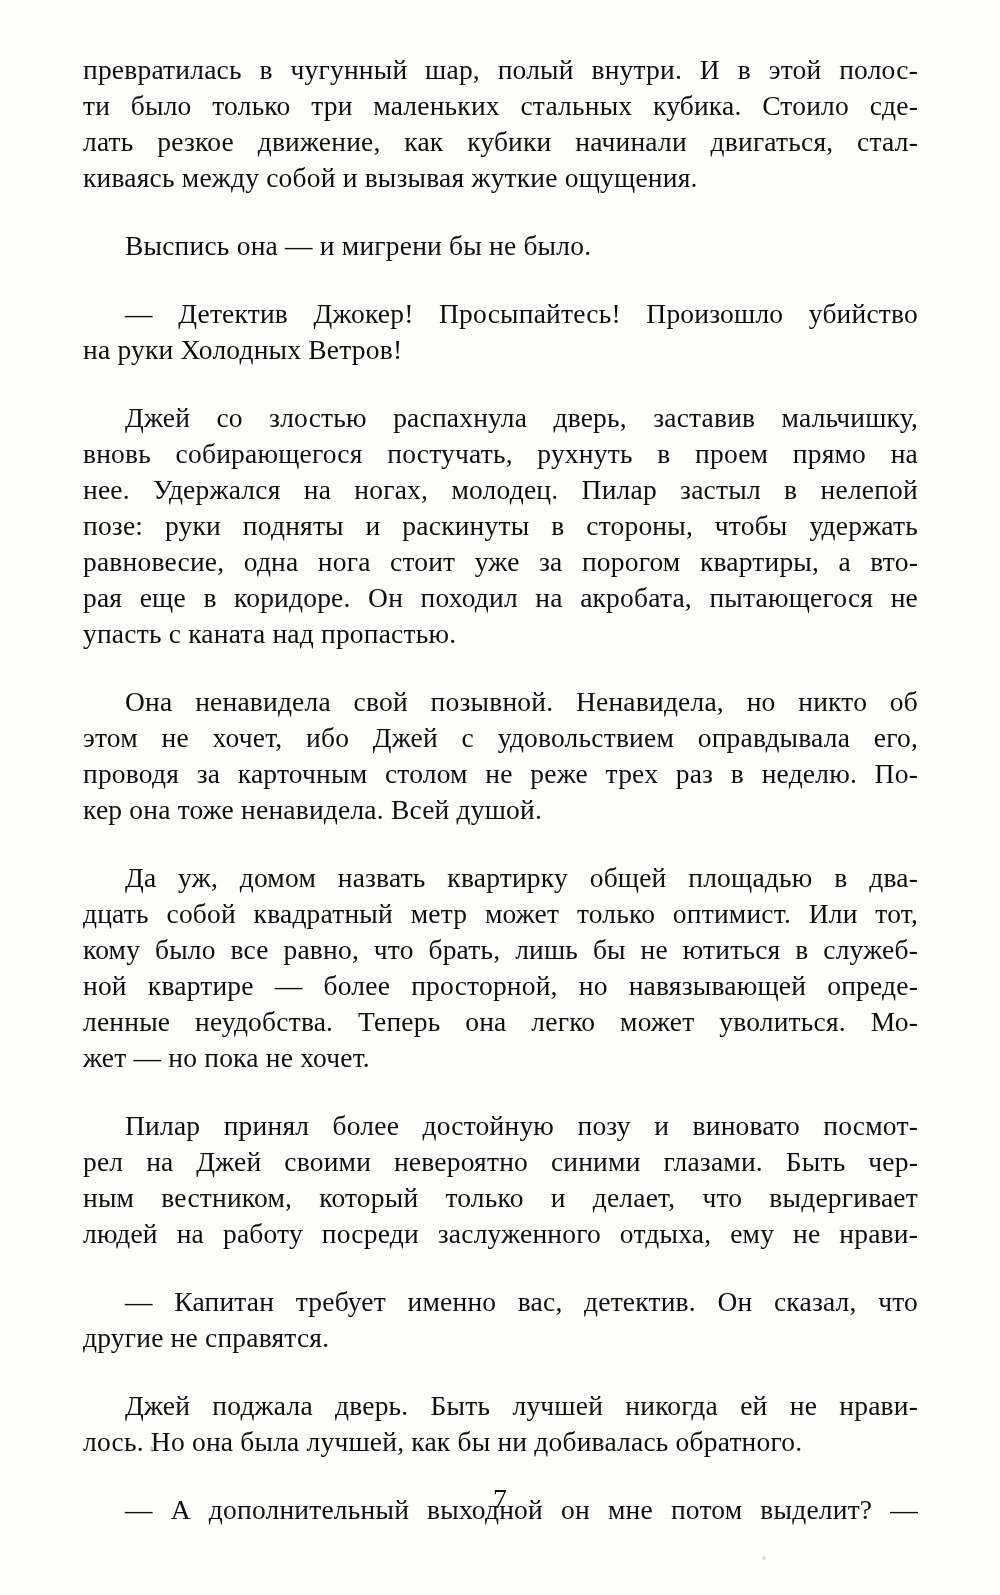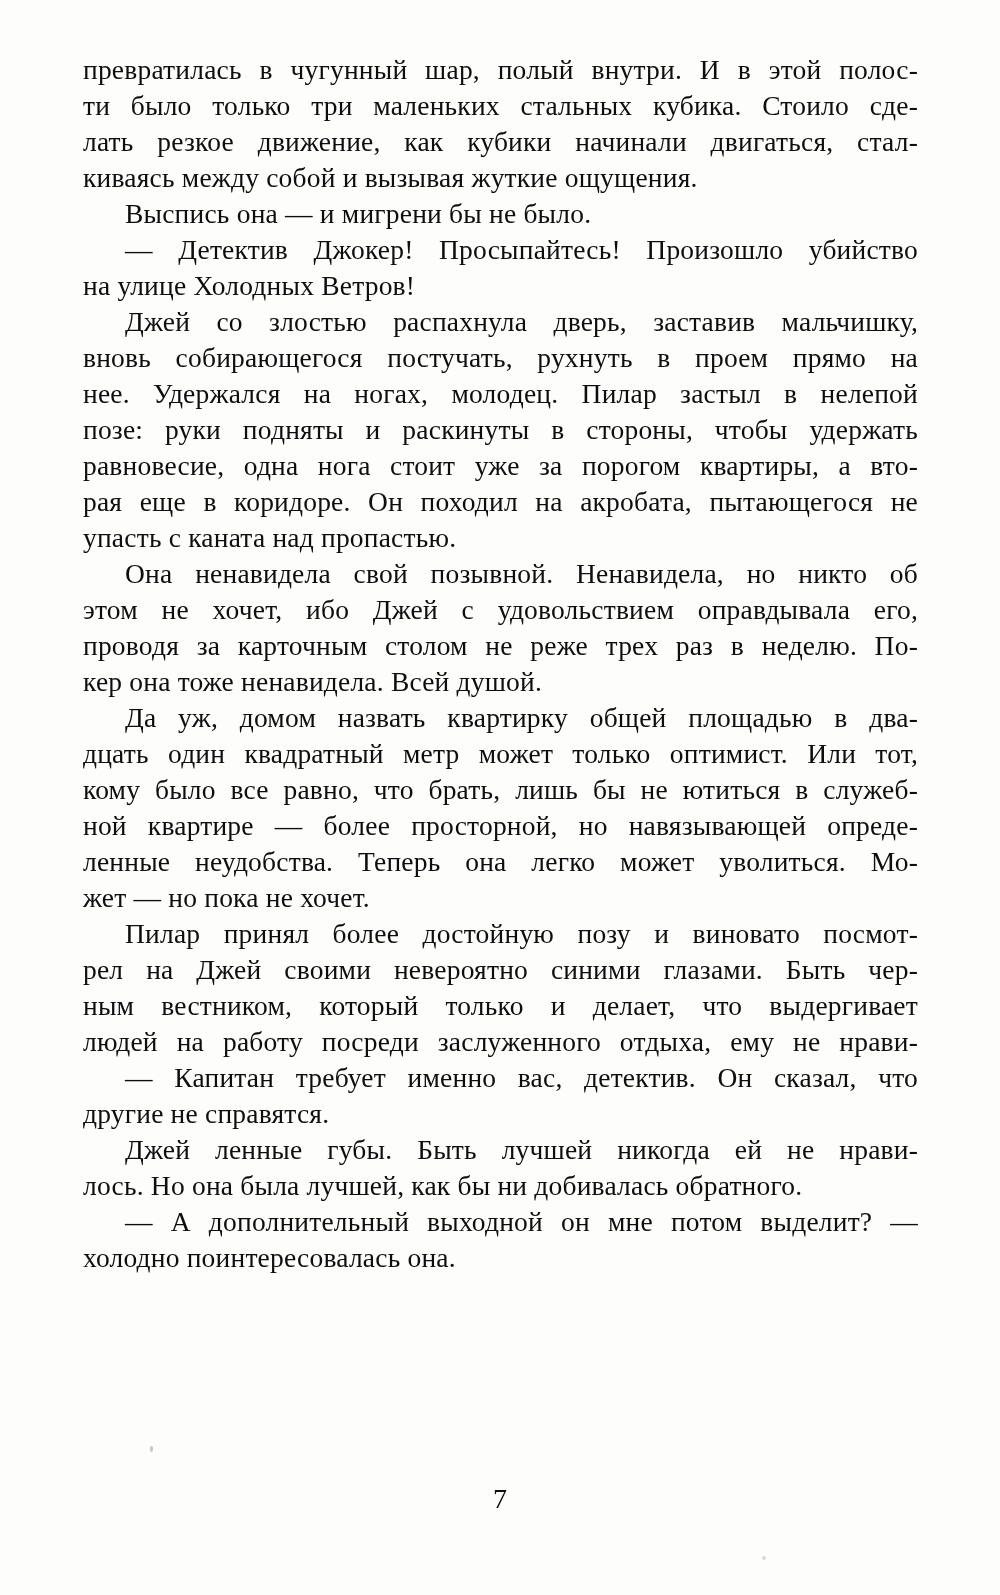--- a/index.html
+++ b/index.html
@@ -34,20 +34,21 @@
     text-align-last: left;
     white-space: normal;
     overflow: visible;
     letter-spacing: 0.2px;
   }
   .line.just {
     text-align-last: justify;
   }
   .line.indent {
     padding-left: 42px;
+    margin-top: 32px;
   }
   .page-number {
     position: absolute;
     left: 0;
     top: 1481px;
     width: 1000px;
     text-align: center;
     font-size: 28px;
     line-height: 36px;
   }
@@ -70,60 +71,59 @@
         <div class="line just">превратилась в чугунный шар, полый внутри. И в этой полос-</div>
         <div class="line just">ти было только три маленьких стальных кубика. Стоило сде-</div>
         <div class="line just">лать резкое движение, как кубики начинали двигаться, стал-</div>
         <div class="line">киваясь между собой и вызывая жуткие ощущения.</div>
       </div>
       <div class="paragraph">
         <div class="line indent">Выспись она — и мигрени бы не было.</div>
       </div>
       <div class="paragraph">
         <div class="line just indent">— Детектив Джокер! Просыпайтесь! Произошло убийство</div>
-        <div class="line">на улице Холодных Ветров!</div>
+        <div class="line">на руки Холодных Ветров!</div>
       </div>
       <div class="paragraph">
         <div class="line just indent">Джей со злостью распахнула дверь, заставив мальчишку,</div>
         <div class="line just">вновь собирающегося постучать, рухнуть в проем прямо на</div>
         <div class="line just">нее. Удержался на ногах, молодец. Пилар застыл в нелепой</div>
         <div class="line just">позе: руки подняты и раскинуты в стороны, чтобы удержать</div>
         <div class="line just">равновесие, одна нога стоит уже за порогом квартиры, а вто-</div>
         <div class="line just">рая еще в коридоре. Он походил на акробата, пытающегося не</div>
         <div class="line">упасть с каната над пропастью.</div>
       </div>
       <div class="paragraph">
         <div class="line just indent">Она ненавидела свой позывной. Ненавидела, но никто об</div>
         <div class="line just">этом не хочет, ибо Джей с удовольствием оправдывала его,</div>
         <div class="line just">проводя за карточным столом не реже трех раз в неделю. По-</div>
         <div class="line">кер она тоже ненавидела. Всей душой.</div>
       </div>
       <div class="paragraph">
         <div class="line just indent">Да уж, домом назвать квартирку общей площадью в два-</div>
-        <div class="line just">дцать один квадратный метр может только оптимист. Или тот,</div>
+        <div class="line just">дцать собой квадратный метр может только оптимист. Или тот,</div>
         <div class="line just">кому было все равно, что брать, лишь бы не ютиться в служеб-</div>
         <div class="line just">ной квартире — более просторной, но навязывающей опреде-</div>
         <div class="line just">ленные неудобства. Теперь она легко может уволиться. Мо-</div>
         <div class="line">жет — но пока не хочет.</div>
       </div>
       <div class="paragraph">
         <div class="line just indent">Пилар принял более достойную позу и виновато посмот-</div>
         <div class="line just">рел на Джей своими невероятно синими глазами. Быть чер-</div>
         <div class="line just">ным вестником, который только и делает, что выдергивает</div>
         <div class="line just">людей на работу посреди заслуженного отдыха, ему не нрави-</div>
       </div>
       <div class="paragraph">
         <div class="line just indent">— Капитан требует именно вас, детектив. Он сказал, что</div>
         <div class="line">другие не справятся.</div>
       </div>
       <div class="paragraph">
-        <div class="line just indent">Джей ленные губы. Быть лучшей никогда ей не нрави-</div>
+        <div class="line just indent">Джей поджала дверь. Быть лучшей никогда ей не нрави-</div>
         <div class="line">лось. Но она была лучшей, как бы ни добивалась обратного.</div>
       </div>
       <div class="paragraph">
         <div class="line just indent">— А дополнительный выходной он мне потом выделит? —</div>
-        <div class="line">холодно поинтересовалась она.</div>
       </div>
     </div>
   <div class="page-number">7</div>
   <div class="speck s1"></div>
   <div class="speck s2"></div>
 </div>
 
 </body></html>

